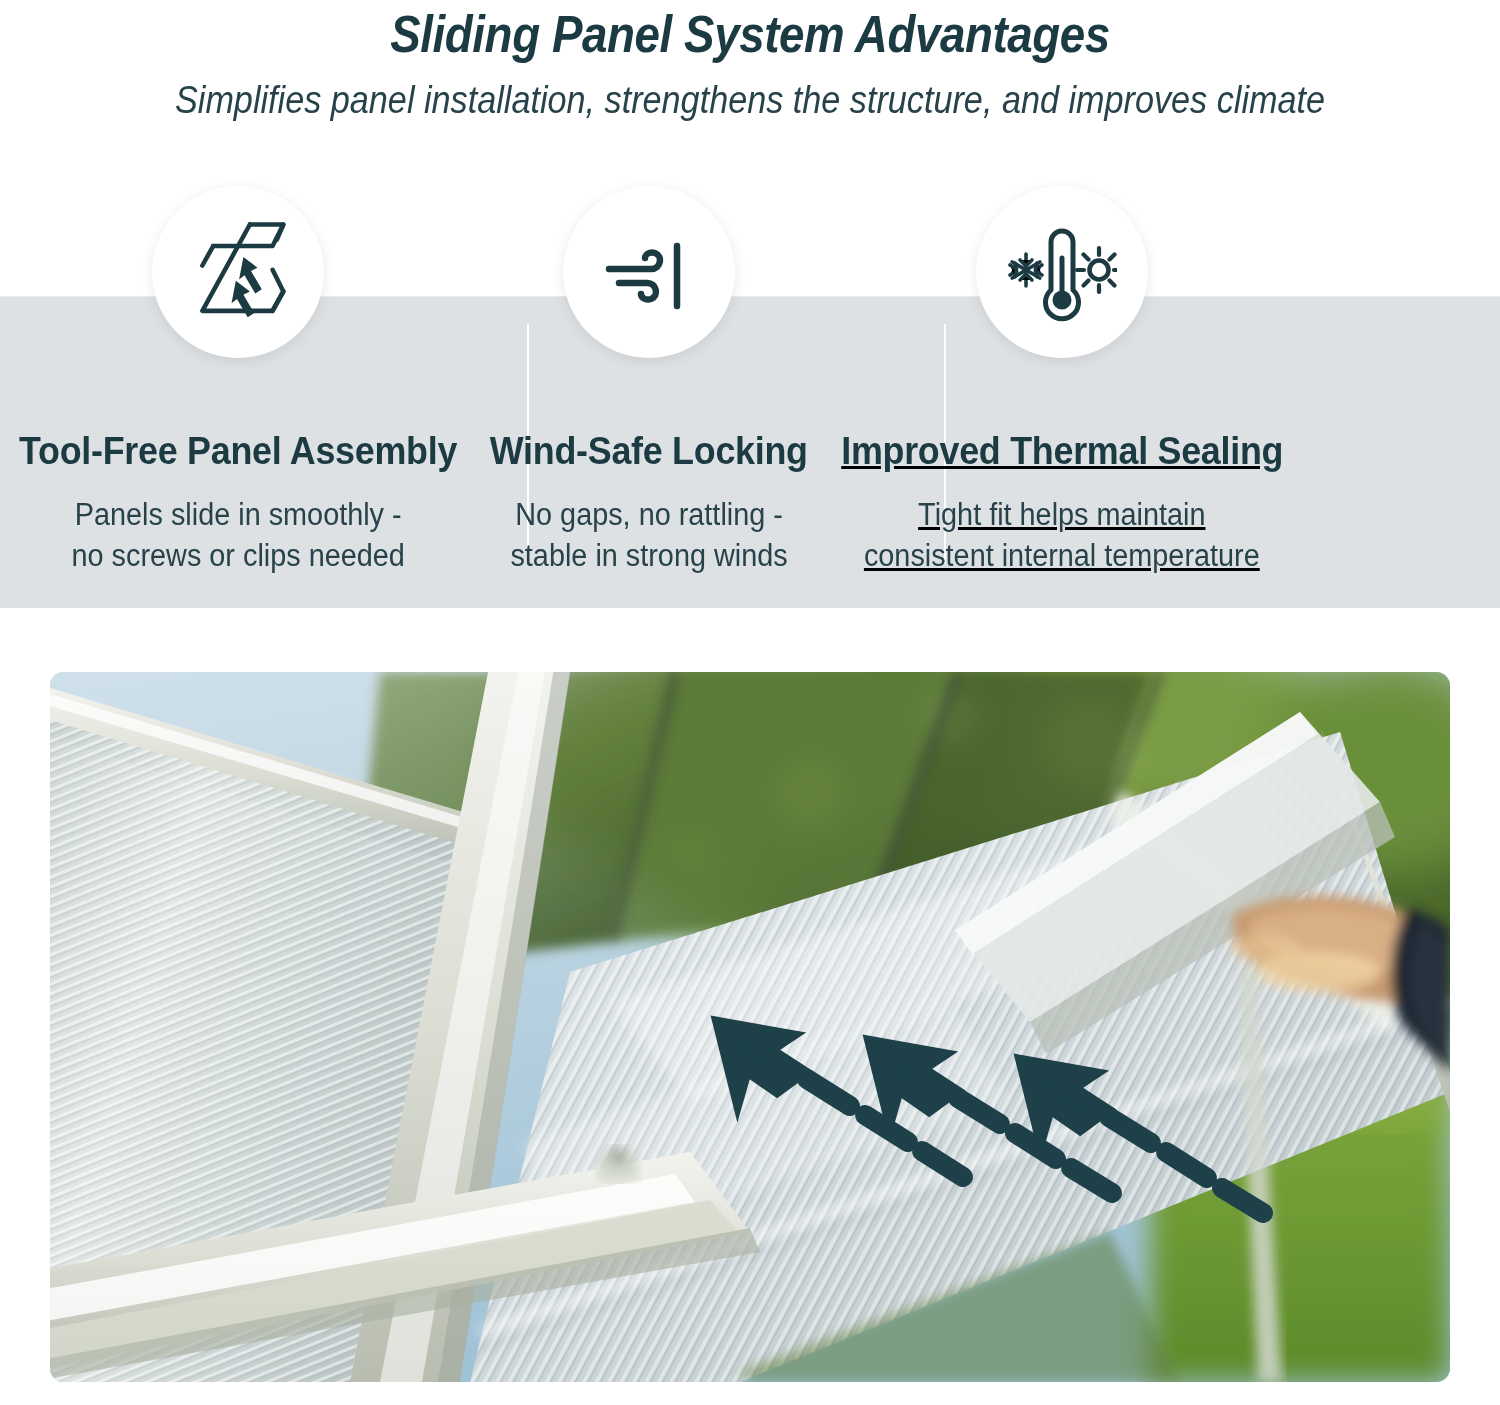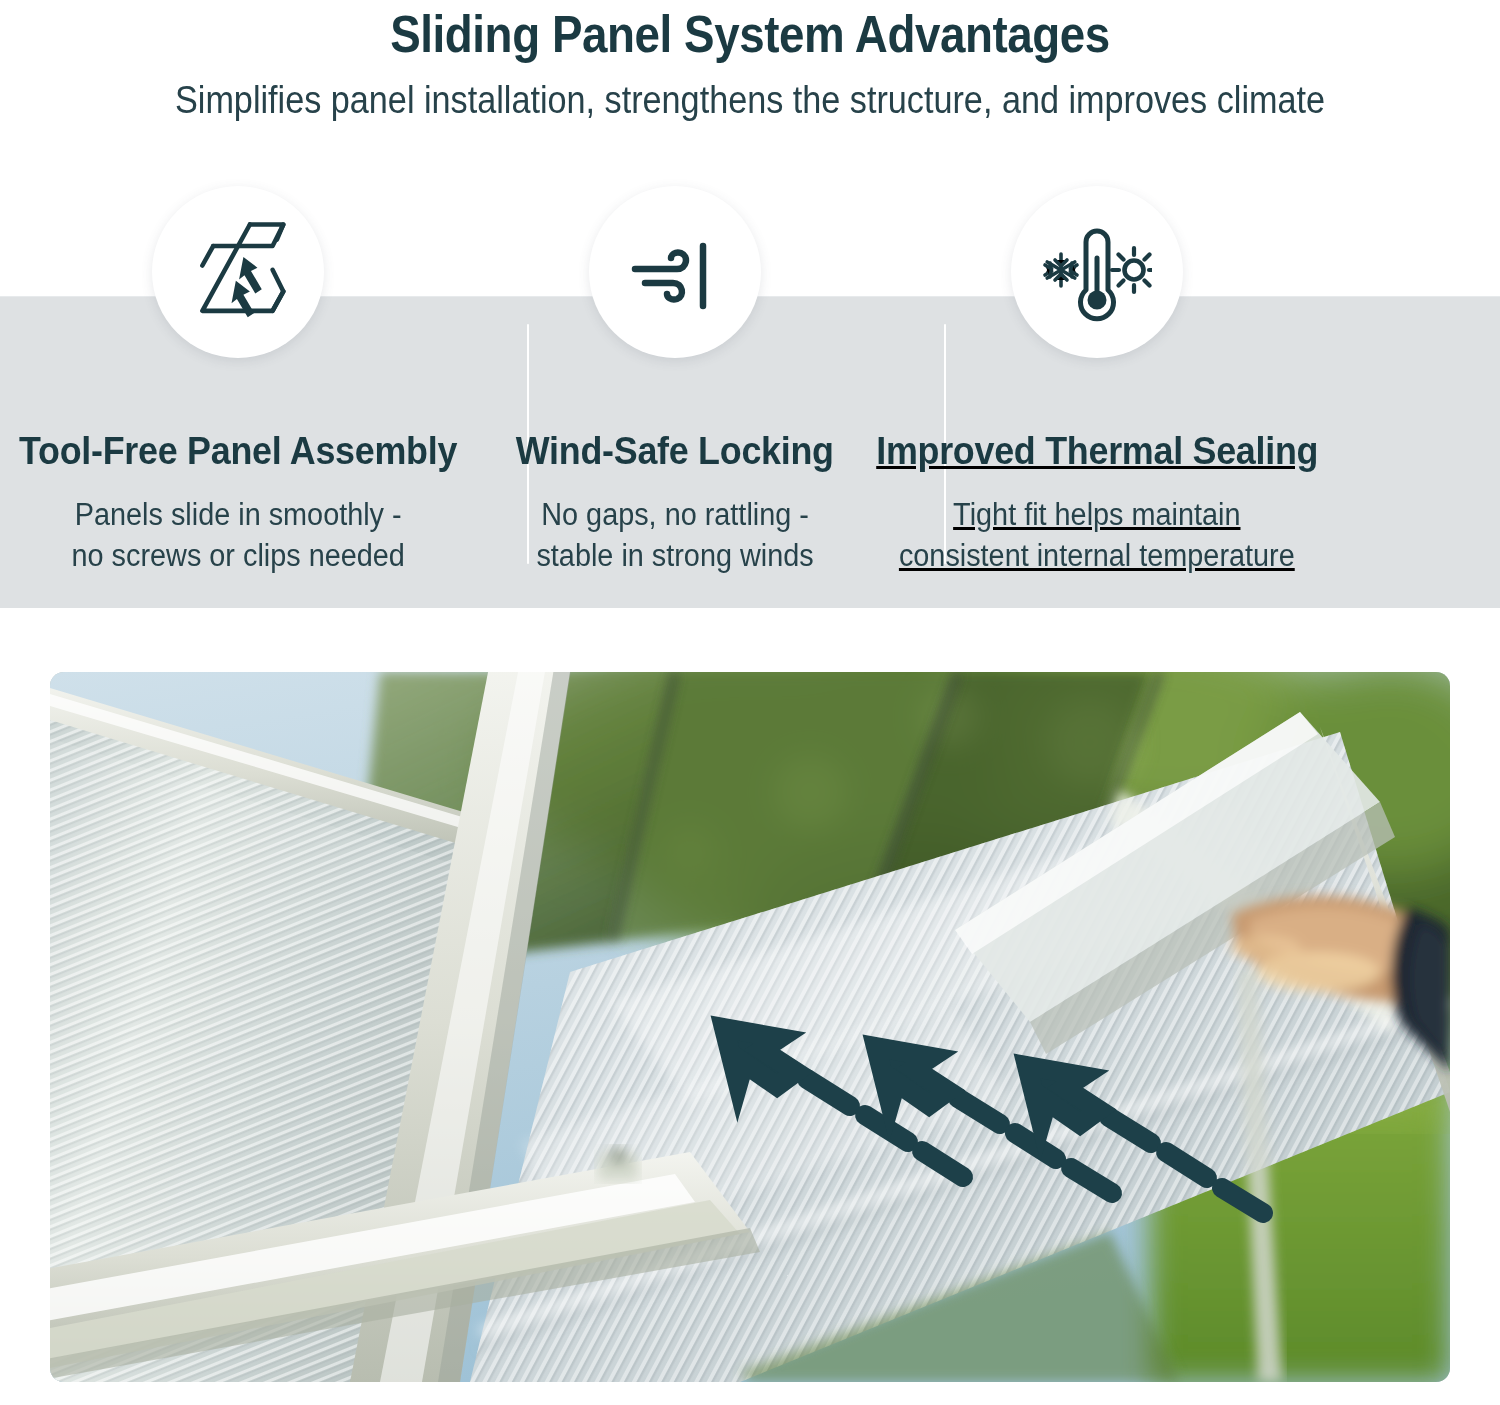--- a/index.html
+++ b/index.html
@@ -19,20 +19,21 @@
     background: #ffffff;
   }
 
   
   .header {
     position: absolute;
     top: 0; left: 0;
     width: 1500px;
     height: 150px;
     text-align: center;
+    font-style: italic;
   }
   .headline {
     margin-top: 6px;
     font-family: "Liberation Sans Narrow", "Liberation Sans", sans-serif;
     font-size: 52px;
     font-weight: bold;
     letter-spacing: -0.5px;
     color: #1b3a42;
     line-height: 1.1;
     transform: scaleX(0.88);
@@ -58,31 +59,30 @@
   }
 
   
   .features {
     position: absolute;
     top: 186px; left: 0;
     width: 1260px;
     height: 420px;
     display: flex;
     align-items: flex-end;
-    gap: 9px;
   }
   .feature {
     position: relative;
     height: 100%;
     display: flex;
     flex-direction: column;
     align-items: center;
   }
   .feature.col1 { width: 528px; }
-  .feature.col2 { width: 416px; margin-left: 17px; }
+  .feature.col2 { width: 416px; }
   .feature.col3 { width: 556px; text-decoration: underline; }
 
   .divider {
     position: absolute;
     top: 138px;
     width: 2px;
     height: 240px;
     background: #ffffff;
     border-radius: 1px;
   }

